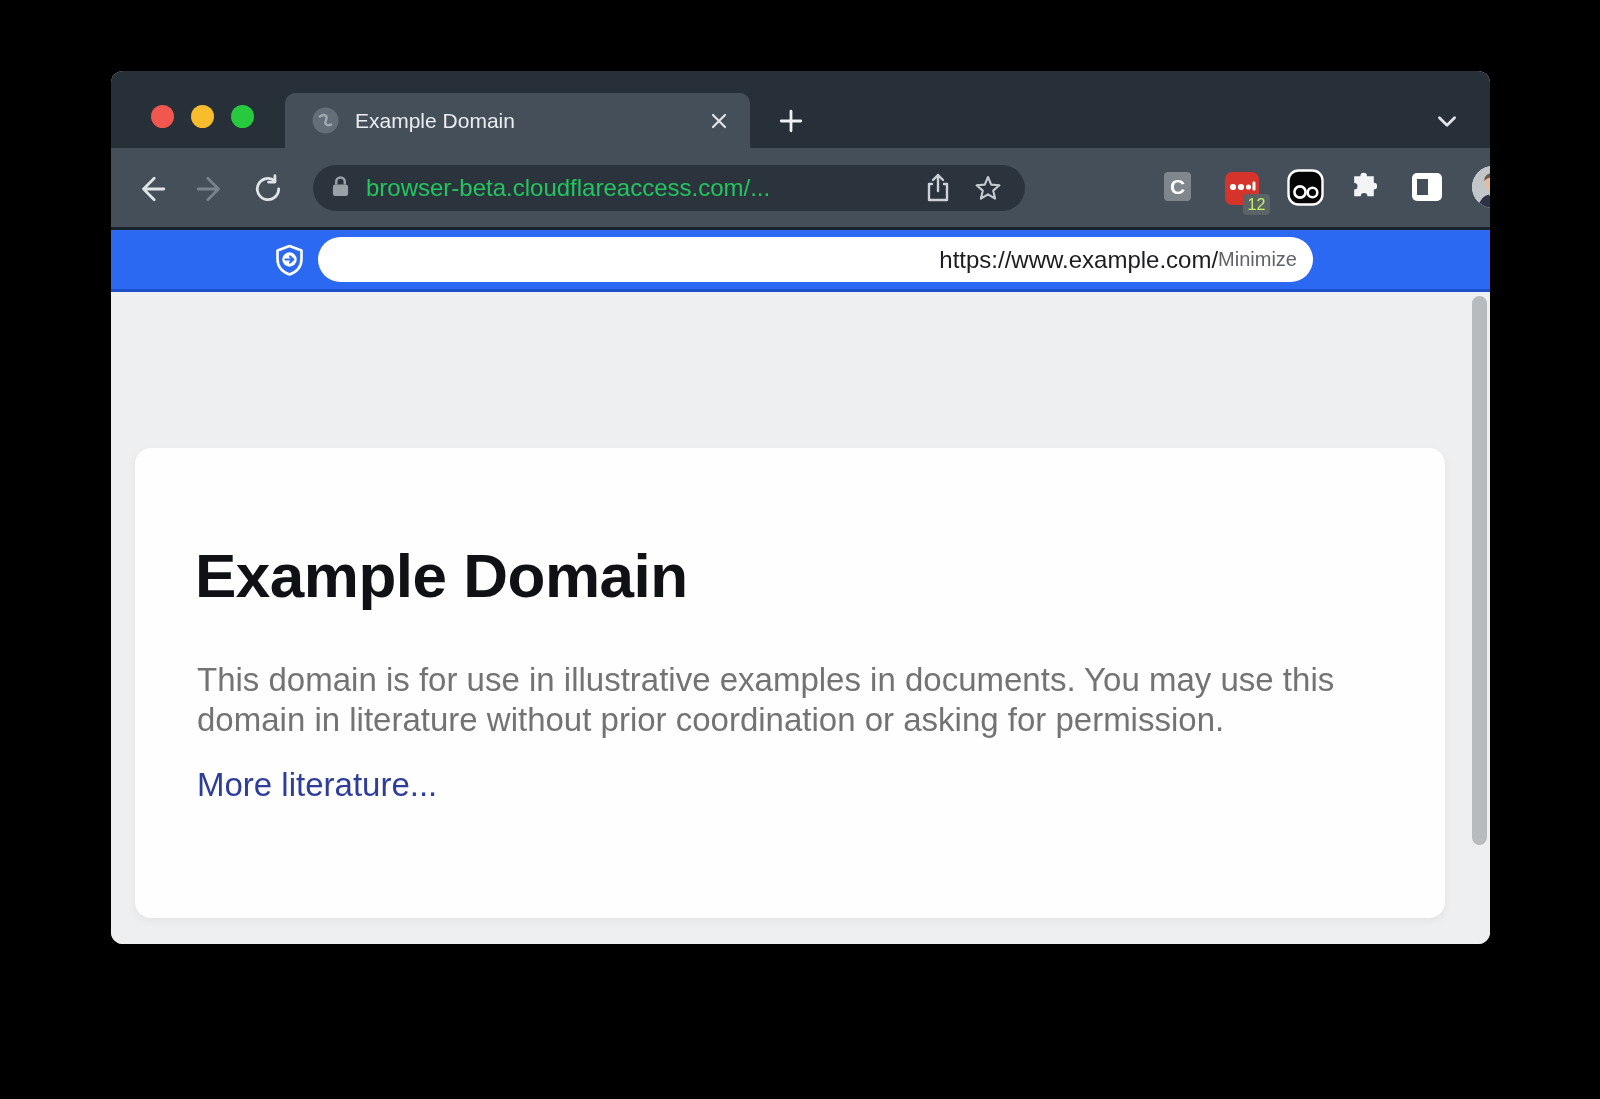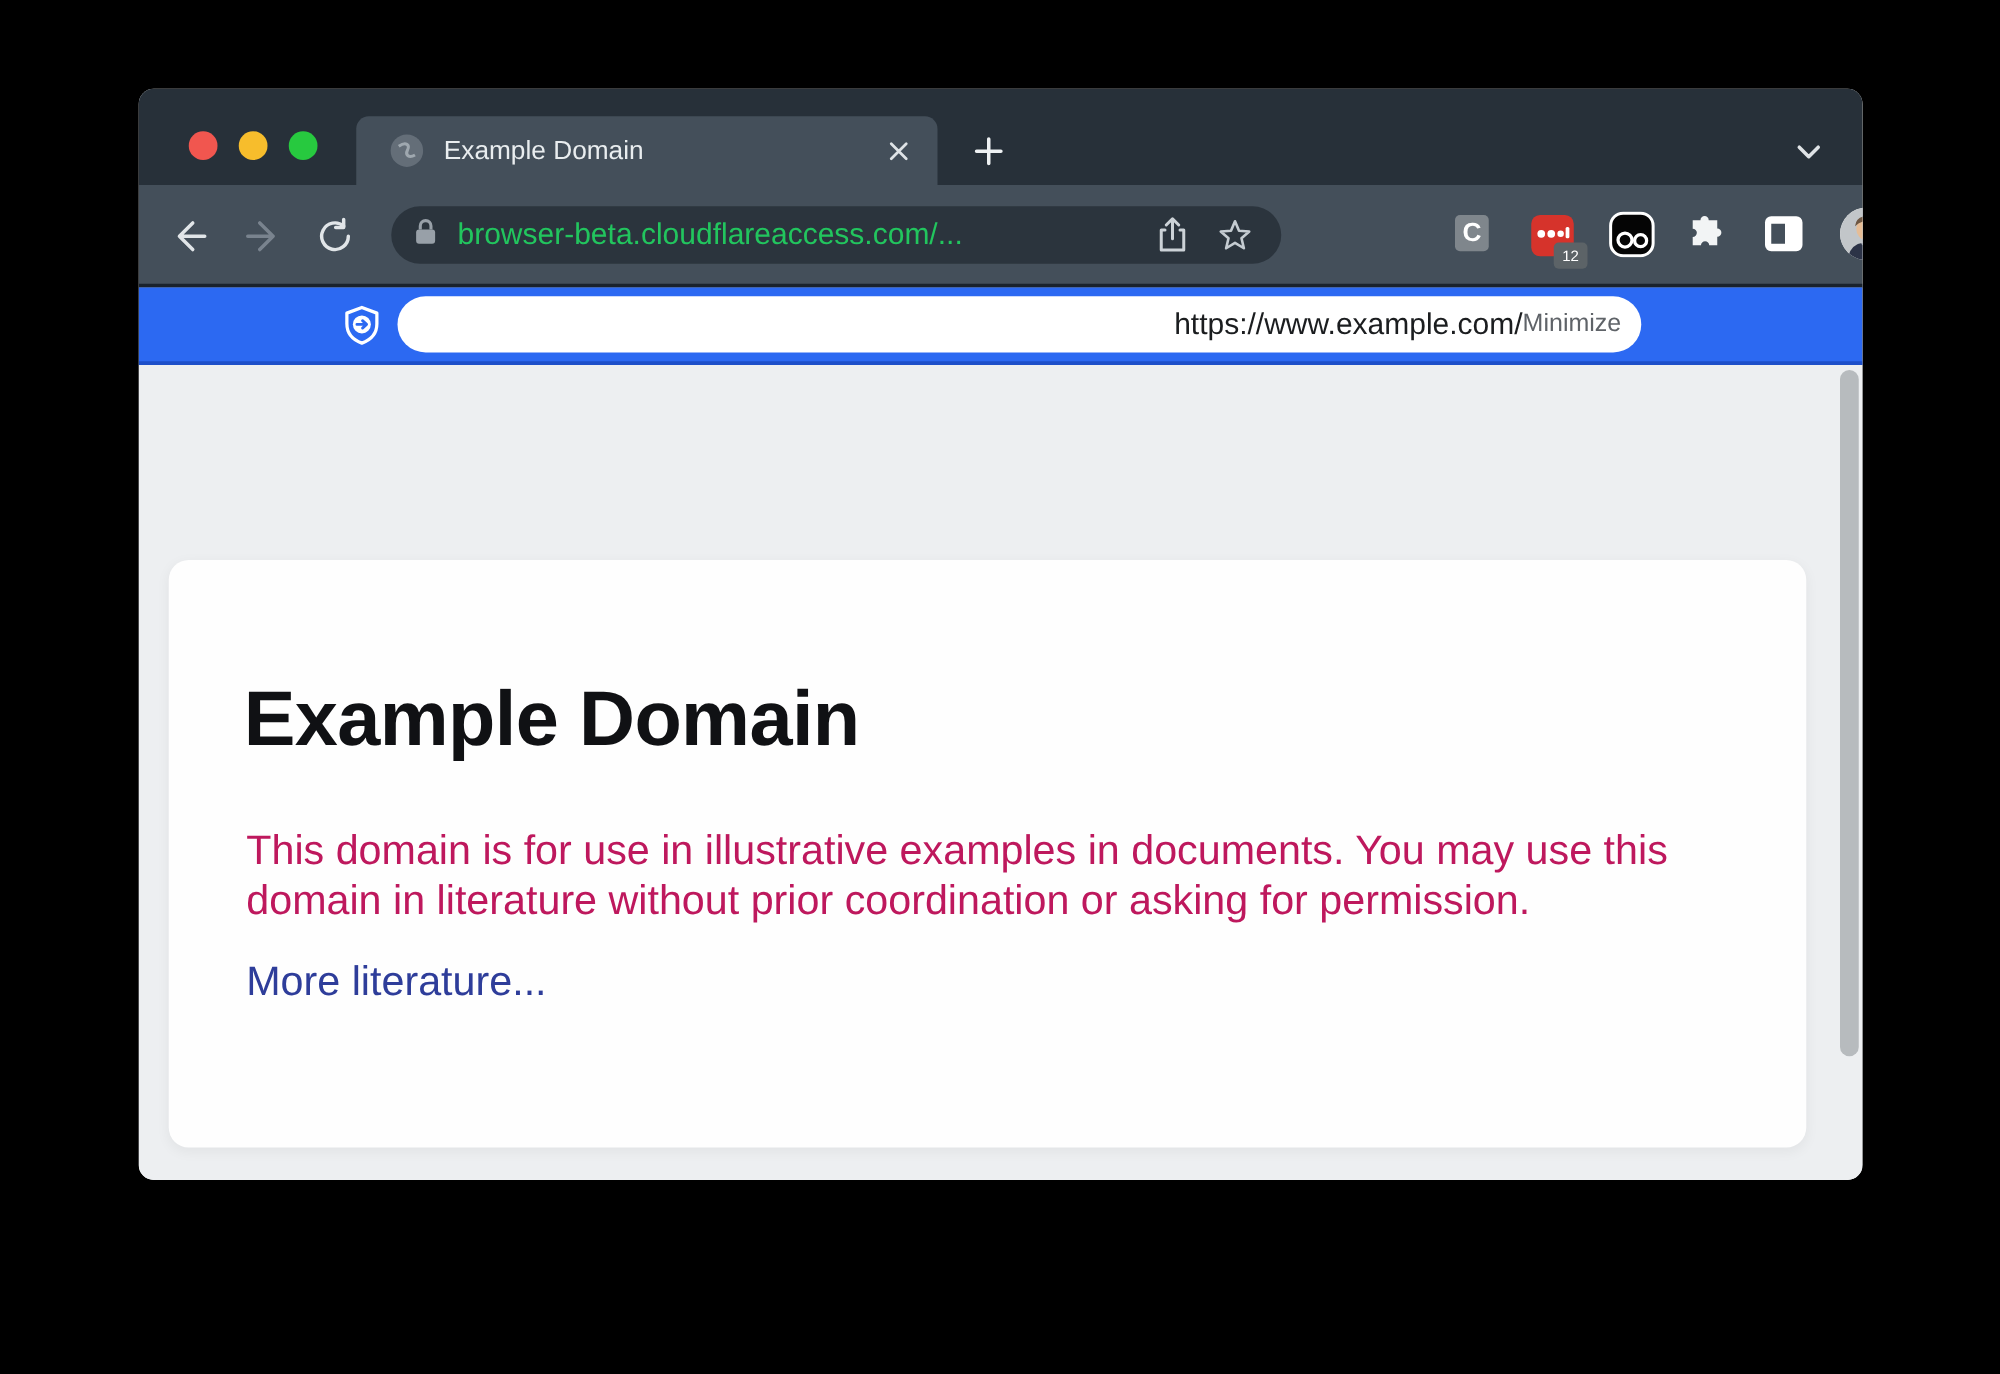--- a/index.html
+++ b/index.html
@@ -45,21 +45,21 @@
   .omni-act { width:34px; height:34px; background:none; border:none; display:flex;
               align-items:center; justify-content:center; cursor:pointer; }
   .omni-act + .omni-act { margin-left:16px; }
 
   .ext { position:absolute; top:24px; border:none; cursor:pointer; }
   .ext-c { left:1053px; width:27px; height:29px; background:#7f868c; border-radius:4px;
            color:#fff; font-size:21px; font-weight:bold; display:flex; align-items:center; justify-content:center; }
   .ext-red { left:1114px; width:34px; height:33px; background:#d6332b; border-radius:7px;
              display:flex; align-items:center; justify-content:center; }
   .badge { position:absolute; right:-11px; bottom:-10px; min-width:27px; height:21px;
-           background:#5c6367; border-radius:4px; color:#ffffff; font-size:12px;
+           background:#5c6367; border-radius:4px; color:#bef264; font-size:16px;
            display:flex; align-items:center; justify-content:center; padding:0 3px; }
   .ext-dark { left:1176px; top:21px; width:37px; height:37px; background:transparent; }
   .puzzle-btn { position:absolute; left:1238px; top:24px; }
   .panel-btn { position:absolute; left:1301px; top:25px; width:30px; height:28px;
                background:#fff; border:none; border-radius:5px; cursor:pointer; }
   .panel-inner { position:absolute; left:5px; top:6px; width:11px; height:16px; background:#444f5a; }
   .avatar-btn { position:absolute; left:1361px; top:18px; width:42px; height:42px;
                 border-radius:50%; overflow:hidden; padding:0; border:none; cursor:pointer; }
 
   
@@ -70,21 +70,21 @@
              border-radius:23px; display:flex; align-items:center; padding:0 16px 0 18px;text-align:right; }
   .iso-url { color:#1b1d1f; font-size:24px; white-space:nowrap; flex:1; }
   .iso-min { color:#5f6368; font-size:20px; white-space:nowrap; cursor:pointer; }
 
   
   .page { position:absolute; top:221px; left:0; right:0; bottom:0; background:#edeff1; }
   .card { position:absolute; left:24px; top:156px; width:1310px; height:470px; background:#fefefe;
           border-radius:16px; box-shadow:0 3px 10px rgba(0,0,0,0.05); }
   .card h1 { position:absolute; left:60px; top:92px; font-size:62px; font-weight:bold;
              color:#101114; letter-spacing:-0.5px; }
-  .card p { position:absolute; left:62px; top:212px; font-size:33px; line-height:40px; color:#be185d; }
+  .card p { position:absolute; left:62px; top:212px; font-size:33px; line-height:40px; color:#737373; }
   .morelink { position:absolute; left:62px; top:318px; font-size:33px; color:#2e3d9a;
               text-decoration:none; cursor:pointer; }
   .scroll-thumb { position:absolute; left:1361px; top:4px; width:15px; height:549px;
                   background:#b7bbbe; border-radius:8px; cursor:grab; }
 </style>
 </head>
 <body>
 
 <div class="screen">
   <div class="window">

